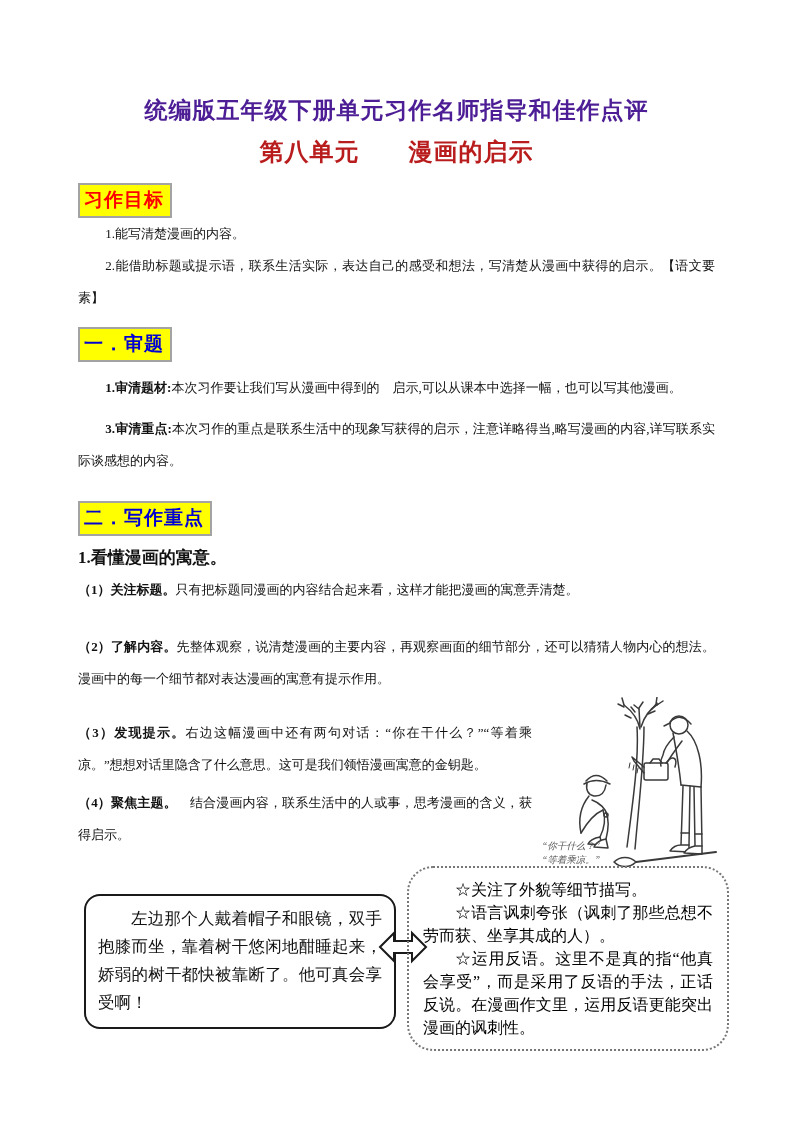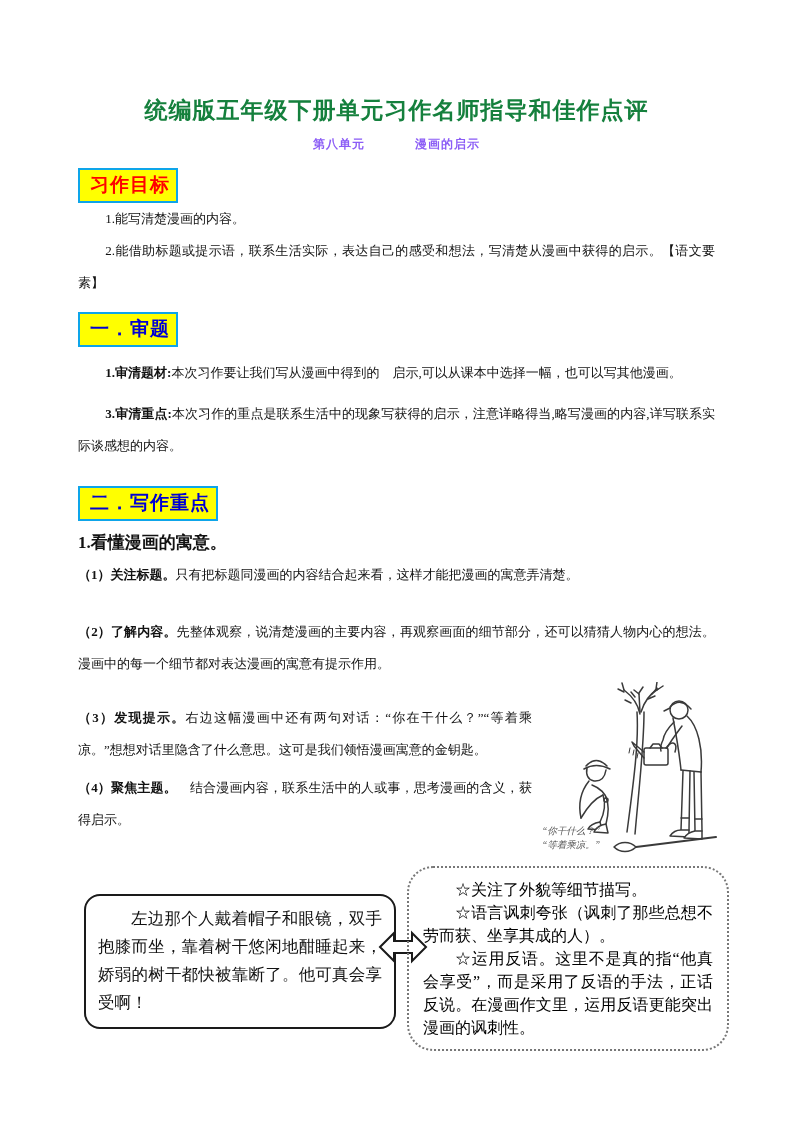--- a/index.html
+++ b/index.html
@@ -4,32 +4,32 @@
 <style>
   html,body{margin:0;padding:0;background:#ffffff;}
   .page{
     position:relative;width:793px;height:1122px;background:#ffffff;
     font-family:"Liberation Serif","DejaVu Serif",serif;color:#121212;overflow:hidden;
   }
   .content{padding:0 78px;}
   .doc-title{
     margin:95px 0 0 0;text-align:center;
     font-family:"Liberation Sans","DejaVu Sans",sans-serif;
-    font-size:23px;font-weight:bold;color:#15803d;letter-spacing:1px;
+    font-size:23px;font-weight:bold;color:#4c1d95;letter-spacing:1px;
   }
   .doc-subtitle{
     margin:10px 0 0 0;text-align:center;
-    font-family:Liberation Mono, monospace;
-    font-size:12px;font-weight:bold;color:#8b5cf6;letter-spacing:1px;
+    font-family:Liberation Serif, serif;
+    font-size:24px;font-weight:bold;color:#b91c1c;letter-spacing:1px;
   }
   .doc-subtitle .unit{margin-right:42px;}
   .badge-row{margin-top:15px;}
   .badge{
-    display:inline-block;background:#ffff00;border:2px solid #0ea5e9;
-    padding:2px 6px 3px 10px;
+    display:inline-block;background:#ffff00;border:2px solid #a3a3a3;
+    padding:2px 6px 3px 4px;
     font-family:"Liberation Sans","DejaVu Sans",sans-serif;
     font-size:19px;font-weight:bold;letter-spacing:1px;
   }
   .badge.red{color:#ff0000;}
   .badge.blue{color:#0000d4;}
   .body-p{margin:0;font-size:13px;line-height:32px;text-align:justify;}
   .indent{text-indent:2.1em;}
   .lead{font-weight:bold;}
   .bold-heading{margin:6px 0 0 0;font-size:17px;line-height:32px;font-weight:bold;}
   .sp-top{margin-top:25px;}

